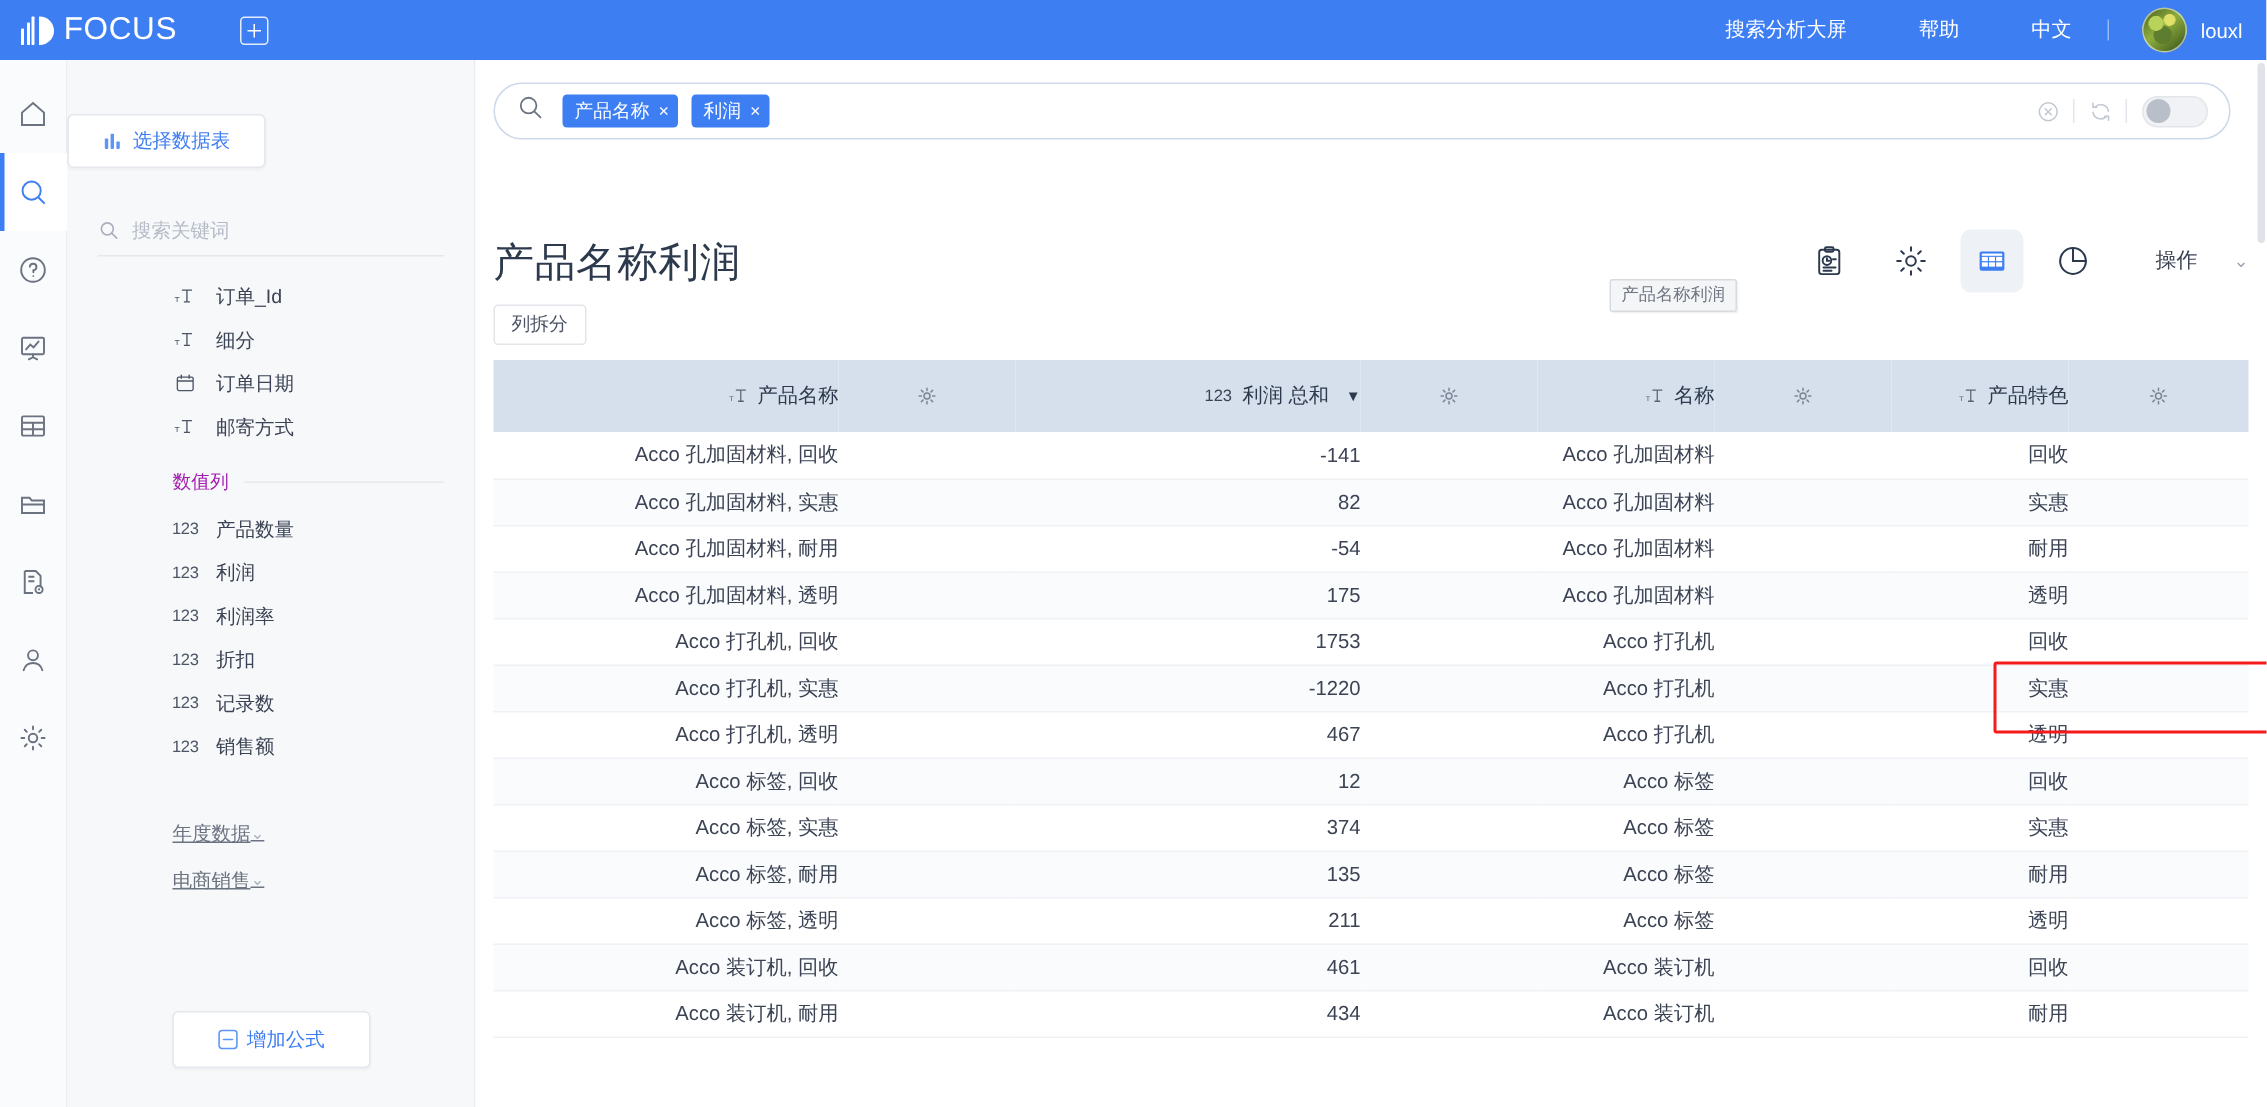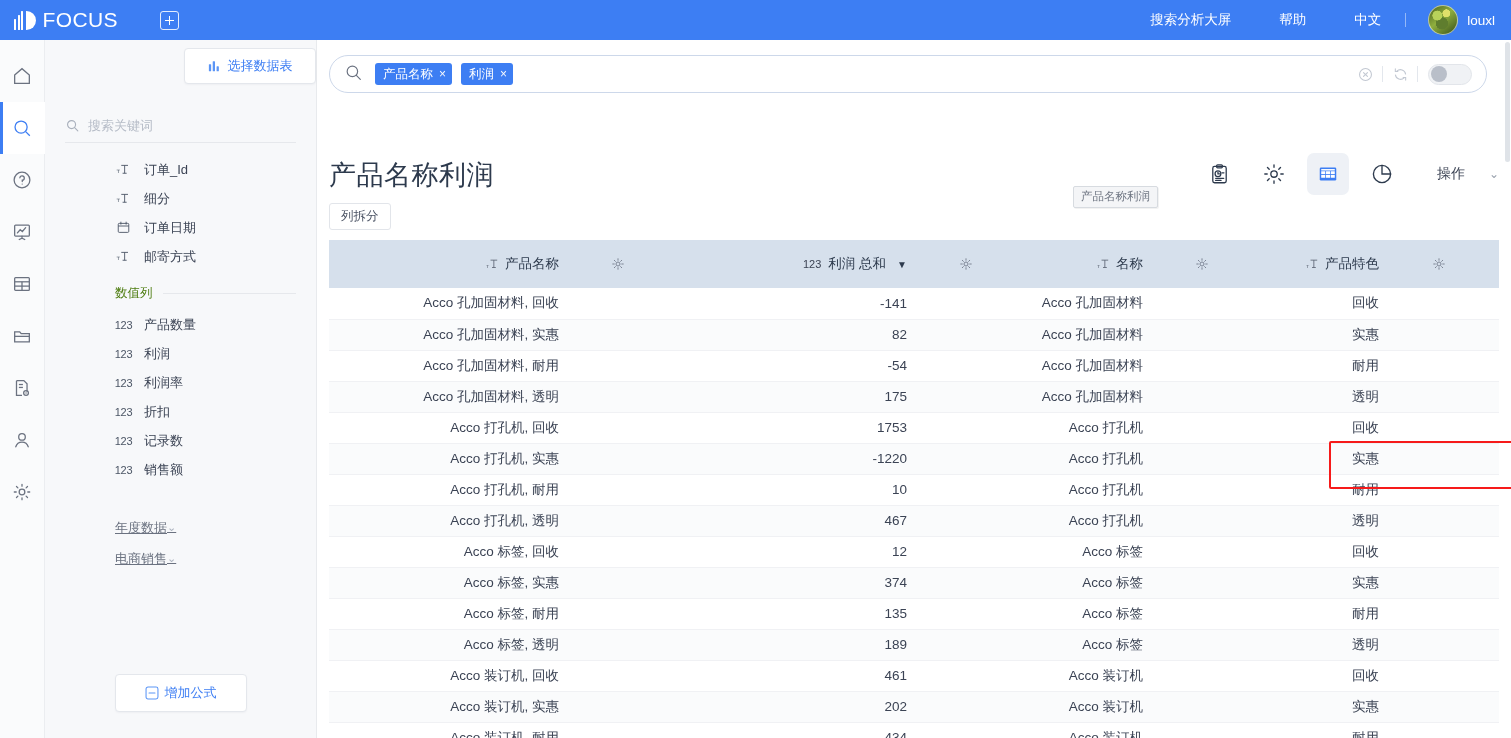--- a/index.html
+++ b/index.html
@@ -79,21 +79,21 @@
     width: 3px; background: #3d7ef3;
   }
   .rail-item svg { display: block; }
 
   
   .side {
     position: absolute; top: 40px; left: 45px; width: 272px; height: 698px;
     background: #f7f8fa; border-right: 1px solid #e8eaed;
     display: flex; flex-direction: column;
   }
-  .pick-table-wrap { padding: 8px 0 0 0; display: flex; justify-content: flex-end; }
+  .pick-table-wrap { padding: 36px 0 0 0; display: flex; justify-content: flex-start; }
   .pick-table {
     width: 132px; height: 36px; background: #fff;
     border: 1px solid #e4e7ec; border-radius: 4px;
     display: flex; align-items: center; justify-content: center; gap: 6px;
     color: #3d7ef3; font-size: 13px; cursor: pointer;
     box-shadow: 0 1px 2px rgba(16,24,40,.04);
   }
   .sp-search {
     margin: 34px 20px 0 20px; display: flex; align-items: center; gap: 8px;
     padding-bottom: 9px;
@@ -108,21 +108,21 @@
   .field-list { padding: 12px 0 0 0; }
   .field {
     display: flex; align-items: center; gap: 12px; height: 29px;
     padding-left: 70px; font-size: 13px; color: #3b4354; cursor: pointer;
   }
   .field .fi { width: 17px; display: flex; justify-content: center; color: #4b5565; }
   .num-badge { font-size: 11px; color: #5a6372; letter-spacing: -.2px; }
 
   .group-head {
     display: flex; align-items: center; gap: 10px; margin: 14px 20px 8px 70px;
-    font-size: 12.5px; color: #4d7c0f;
+    font-size: 12.5px; color: #a21caf;
   }
   .group-head .line { flex: 1; height: 1px; background: #e6e8ec; margin-right: 0; }
 
   .collapse-row {
     display: flex; align-items: center; justify-content: flex-start;
     padding: 0 24px 0 70px; height: 31px; font-size: 13px; color: #6b7280;
     cursor: pointer;
     text-decoration: underline;
   }
   .chev { color: #aab1bd; font-size: 11px; }
@@ -692,97 +692,77 @@
               <td class="c-name">Acco 打孔机, 实惠</td>
               <td class=""></td>
               <td class="c-value">-1220</td>
               <td class=""></td>
               <td class="c-name">Acco 打孔机</td>
               <td class=""></td>
               <td class="c-value">实惠</td>
               <td class=""></td>
             </tr>
             <tr>
-              <td class="c-name">Acco 打孔机, 耐用</td>
-              <td class=""></td>
-              <td class="c-value">10</td>
+              <td class="c-name">Acco 打孔机, 透明</td>
+              <td class=""></td>
+              <td class="c-value">467</td>
               <td class=""></td>
               <td class="c-name">Acco 打孔机</td>
               <td class=""></td>
+              <td class="c-value">透明</td>
+              <td class=""></td>
+            </tr>
+            <tr>
+              <td class="c-name">Acco 标签, 回收</td>
+              <td class=""></td>
+              <td class="c-value">12</td>
+              <td class=""></td>
+              <td class="c-name">Acco 标签</td>
+              <td class=""></td>
+              <td class="c-value">回收</td>
+              <td class=""></td>
+            </tr>
+            <tr>
+              <td class="c-name">Acco 标签, 实惠</td>
+              <td class=""></td>
+              <td class="c-value">374</td>
+              <td class=""></td>
+              <td class="c-name">Acco 标签</td>
+              <td class=""></td>
+              <td class="c-value">实惠</td>
+              <td class=""></td>
+            </tr>
+            <tr>
+              <td class="c-name">Acco 标签, 耐用</td>
+              <td class=""></td>
+              <td class="c-value">135</td>
+              <td class=""></td>
+              <td class="c-name">Acco 标签</td>
+              <td class=""></td>
               <td class="c-value">耐用</td>
               <td class=""></td>
             </tr>
             <tr>
-              <td class="c-name">Acco 打孔机, 透明</td>
-              <td class=""></td>
-              <td class="c-value">467</td>
-              <td class=""></td>
-              <td class="c-name">Acco 打孔机</td>
+              <td class="c-name">Acco 标签, 透明</td>
+              <td class=""></td>
+              <td class="c-value">211</td>
+              <td class=""></td>
+              <td class="c-name">Acco 标签</td>
               <td class=""></td>
               <td class="c-value">透明</td>
               <td class=""></td>
             </tr>
             <tr>
-              <td class="c-name">Acco 标签, 回收</td>
-              <td class=""></td>
-              <td class="c-value">12</td>
-              <td class=""></td>
-              <td class="c-name">Acco 标签</td>
+              <td class="c-name">Acco 装订机, 回收</td>
+              <td class=""></td>
+              <td class="c-value">461</td>
+              <td class=""></td>
+              <td class="c-name">Acco 装订机</td>
               <td class=""></td>
               <td class="c-value">回收</td>
-              <td class=""></td>
-            </tr>
-            <tr>
-              <td class="c-name">Acco 标签, 实惠</td>
-              <td class=""></td>
-              <td class="c-value">374</td>
-              <td class=""></td>
-              <td class="c-name">Acco 标签</td>
-              <td class=""></td>
-              <td class="c-value">实惠</td>
-              <td class=""></td>
-            </tr>
-            <tr>
-              <td class="c-name">Acco 标签, 耐用</td>
-              <td class=""></td>
-              <td class="c-value">135</td>
-              <td class=""></td>
-              <td class="c-name">Acco 标签</td>
-              <td class=""></td>
-              <td class="c-value">耐用</td>
-              <td class=""></td>
-            </tr>
-            <tr>
-              <td class="c-name">Acco 标签, 透明</td>
-              <td class=""></td>
-              <td class="c-value">189</td>
-              <td class=""></td>
-              <td class="c-name">Acco 标签</td>
-              <td class=""></td>
-              <td class="c-value">透明</td>
-              <td class=""></td>
-            </tr>
-            <tr>
-              <td class="c-name">Acco 装订机, 回收</td>
-              <td class=""></td>
-              <td class="c-value">461</td>
-              <td class=""></td>
-              <td class="c-name">Acco 装订机</td>
-              <td class=""></td>
-              <td class="c-value">回收</td>
-              <td class=""></td>
-            </tr>
-            <tr>
-              <td class="c-name">Acco 装订机, 实惠</td>
-              <td class=""></td>
-              <td class="c-value">202</td>
-              <td class=""></td>
-              <td class="c-name">Acco 装订机</td>
-              <td class=""></td>
-              <td class="c-value">实惠</td>
               <td class=""></td>
             </tr>
             <tr>
               <td class="c-name">Acco 装订机, 耐用</td>
               <td class=""></td>
               <td class="c-value">434</td>
               <td class=""></td>
               <td class="c-name">Acco 装订机</td>
               <td class=""></td>
               <td class="c-value">耐用</td>

